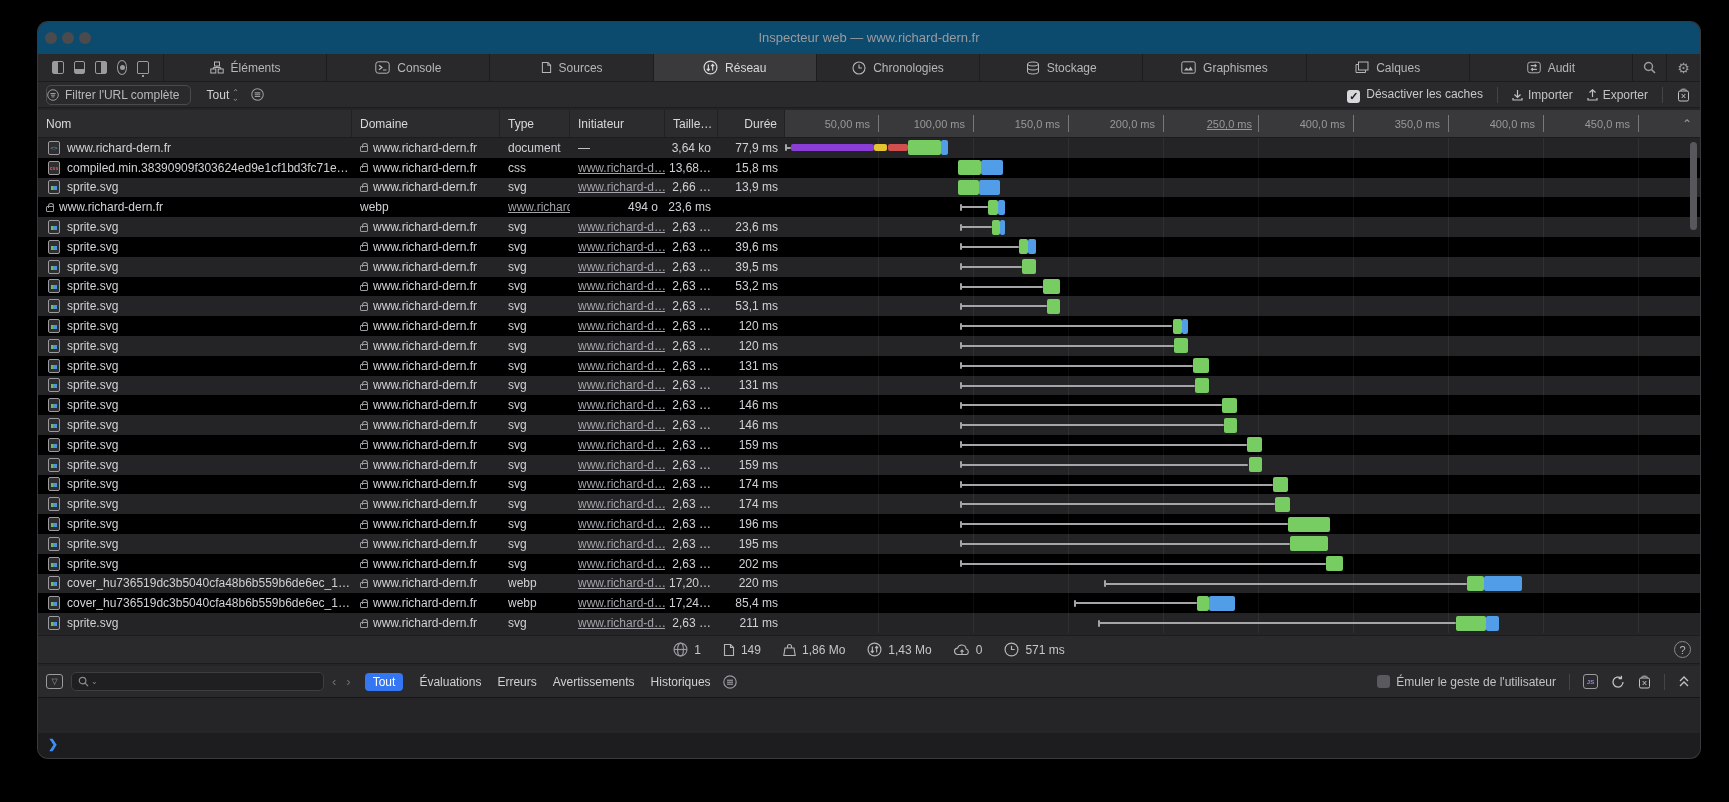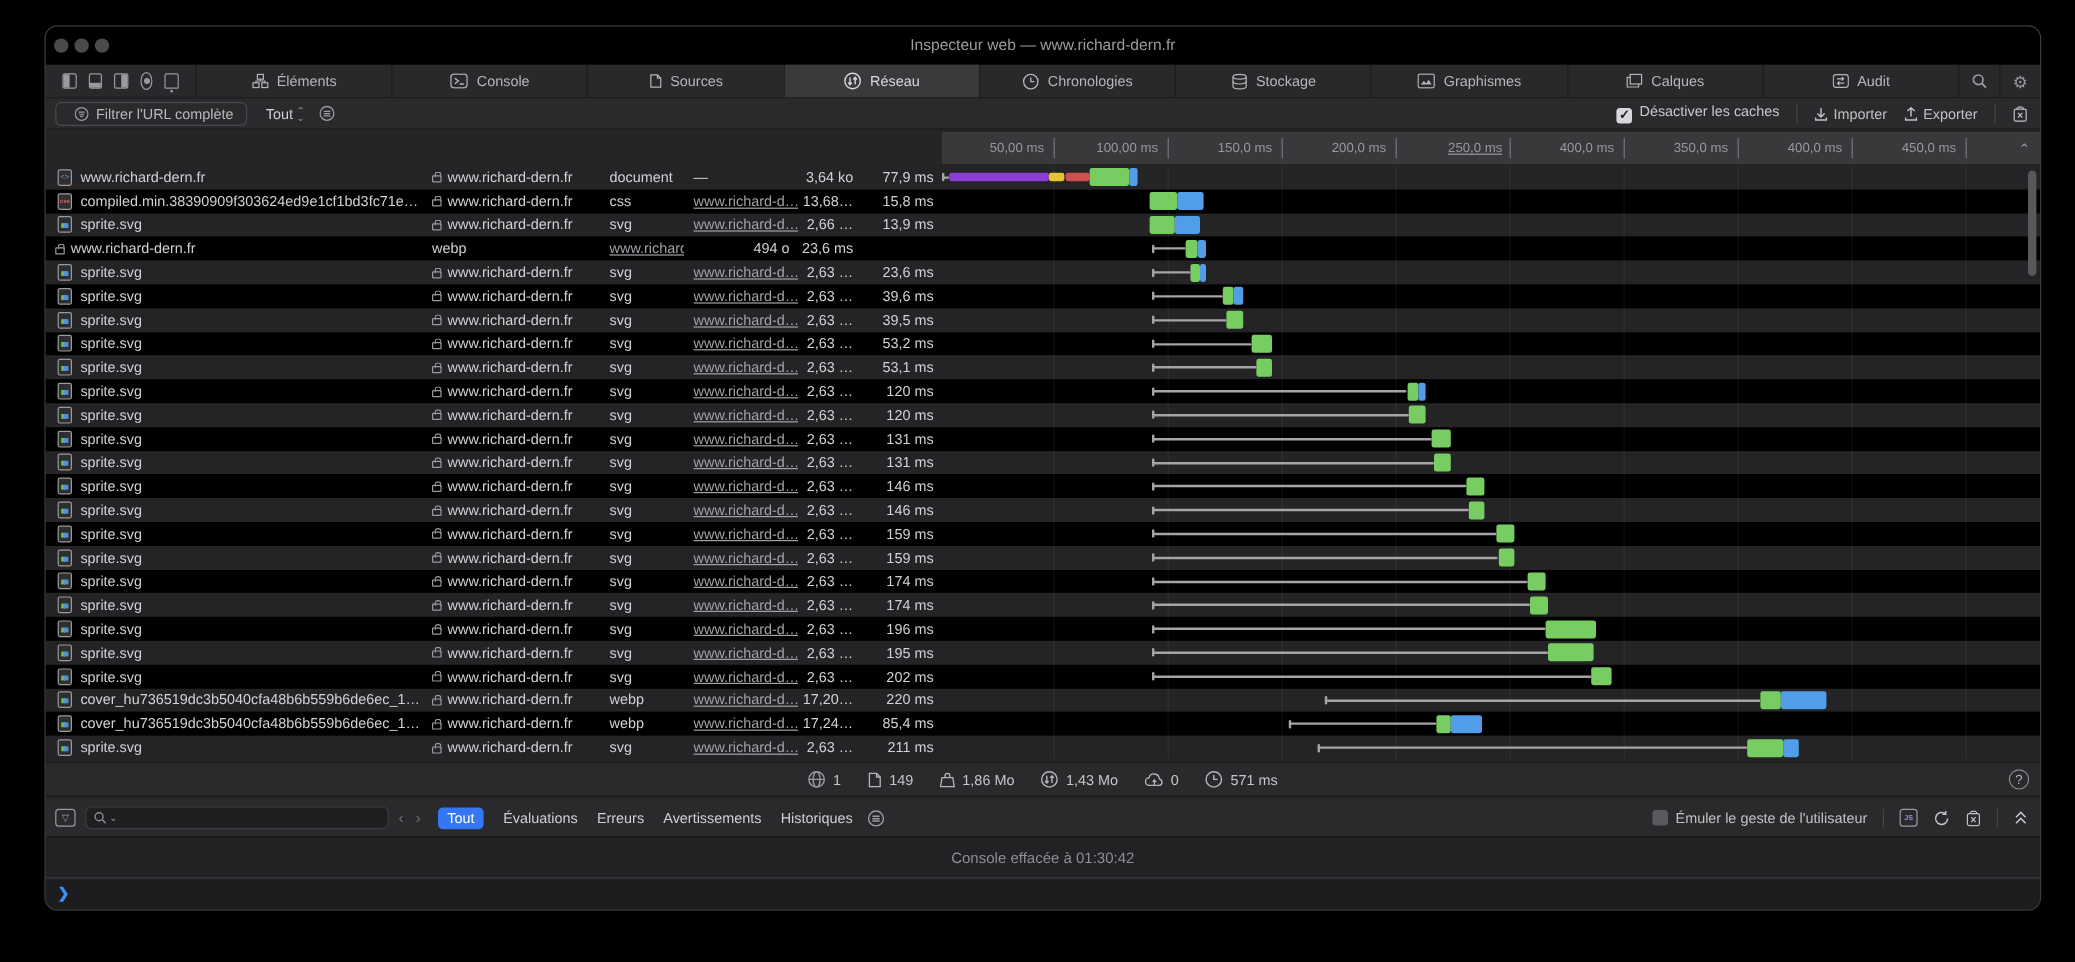--- a/index.html
+++ b/index.html
@@ -1,20 +1,20 @@
 <!DOCTYPE html>
 <html><head>
 <meta charset="utf-8">
 <style>
   html,body{margin:0;padding:0;background:#000;}
   *{box-sizing:border-box;}
   #stage{position:relative;width:1729px;height:802px;background:#000;font-family:"Liberation Sans",sans-serif;overflow:hidden;}
   #win{position:absolute;left:38px;top:22px;width:1662px;height:736px;background:#252527;border-radius:10px;overflow:hidden;box-shadow:0 0 0 1px #3a3a3c;}
   
-  .titlebar{position:absolute;left:0;top:0;width:100%;height:32px;background:#000000;}
+  .titlebar{position:absolute;left:0;top:0;width:100%;height:32px;background:#0c4a6e;}
   .tl{position:absolute;top:10px;width:12px;height:12px;border-radius:50%;background:#4b4b4e;}
   .title{position:absolute;top:0;left:0;width:100%;height:32px;line-height:32px;text-align:center;color:#9b9b9f;font-size:13px;}
   
   .tabbar{position:absolute;left:0;top:32px;width:100%;height:28px;background:#29292b;border-bottom:1px solid #1c1c1e;display:flex;align-items:stretch;}
   .dockicons{display:flex;align-items:center;gap:10px;padding:0 14px;width:125px;}
   .dicon{width:17px;height:13px;border:1.5px solid #9a9a9f;border-radius:2px;position:relative;}
   .dicon.left::before{content:"";position:absolute;left:0;top:0;bottom:0;width:5px;background:#9a9a9f;}
   .dicon.bottom::before{content:"";position:absolute;left:0;right:0;bottom:0;height:4px;background:#9a9a9f;}
   .dicon.right::before{content:"";position:absolute;right:0;top:0;bottom:0;width:5px;background:#9a9a9f;}
   .dicon.round{width:15px;height:15px;border-radius:50%;}
@@ -22,21 +22,21 @@
   .dicon.screen{border-radius:2px 2px 1px 1px;}
   .dicon.screen::after{content:"";position:absolute;left:4px;bottom:-4px;right:4px;height:2px;background:#9a9a9f;}
   .tabs{display:flex;flex:1;}
   .tab{flex:1;display:flex;align-items:center;justify-content:center;gap:7px;color:#b6b6ba;font-size:12px;border-left:1px solid #1d1d1f;cursor:default;}
   .tab.active{background:#3a3a3c;color:#d8d8dc;}
   .tab svg{flex:0 0 auto;}
   .tabtools{display:flex;}
   .tooltab{width:34px;display:flex;align-items:center;justify-content:center;border-left:1px solid #1d1d1f;color:#9a9a9f;}
   
   .netbar{position:absolute;left:0;top:60px;width:100%;height:26px;background:#2a2a2c;border-bottom:1px solid #1c1c1e;display:flex;align-items:center;font-size:12px;color:#c8c8cc;}
-  .pill{margin-left:8px;display:flex;align-items:center;gap:6px;border:1px solid #4a4a4e;border-radius:5px;padding:2px 10px 2px 15px;color:#b9b9bd;}
+  .pill{margin-left:8px;display:flex;align-items:center;gap:6px;border:1px solid #4a4a4e;border-radius:5px;padding:2px 10px 2px 0;color:#b9b9bd;}
   .scopesel{margin-left:16px;display:flex;align-items:center;gap:3px;color:#d0d0d4;}
   .updown{display:flex;flex-direction:column;line-height:5px;font-size:8px;color:#9a9a9f;}
   .circlemenu{margin-left:12px;}
   .nbright{margin-left:auto;display:flex;align-items:center;gap:14px;padding-right:10px;}
   .chk{width:13px;height:13px;border-radius:3px;display:inline-block;vertical-align:-2px;margin-right:6px;}
   .chk.on{background:#d8d8dc;color:#222;font-size:11px;line-height:13px;text-align:center;font-weight:bold;}
   .chk.off{background:#5a5a5e;}
   .nbbtn{display:flex;align-items:center;gap:5px;color:#c2c2c6;}
   .vsep{width:1px;height:16px;background:#444448;}
   
@@ -249,20 +249,28 @@
         <svg width="13" height="14" viewBox="0 0 13 14">
             <rect x="1.5" y="3" width="10" height="10" rx="1.5" fill="none" stroke="#c2c2c6"></rect>
             <line x1="4" y1="3" x2="4" y2="1.5" stroke="#c2c2c6"></line>
             <line x1="9" y1="3" x2="9" y2="1.5" stroke="#c2c2c6"></line>
             <line x1="4.5" y1="1.2" x2="8.5" y2="1.2" stroke="#c2c2c6"></line>
             <path d="M4.7 6l3.6 4M8.3 6l-3.6 4" stroke="#c2c2c6"></path>
           </svg>
       </div>
     </div>
 
+    <div class="thead">
+      <div class="h">Nom</div>
+      <div class="h">Domaine</div>
+      <div class="h">Type</div>
+      <div class="h">Initiateur</div>
+      <div class="h">Taille…</div>
+      <div class="h r">Durée</div>
+    </div>
     <div class="tlhead" id="tlhead">
         <div class="tick-sep" style="left: 853px;"></div>
         <div class="tick-sep" style="left: 758px;"></div>
         <div class="tick-sep" style="left: 663px;"></div>
         <div class="tick-sep" style="left: 568px;"></div>
         <div class="tick-sep" style="left: 473px;"></div>
         <div class="tick-sep" style="left: 378px;"></div>
         <div class="tick-sep" style="left: 283px;"></div>
         <div class="tick-sep" style="left: 188px;"></div>
         <div class="tick-sep" style="left: 93px;"></div>
@@ -891,21 +899,18 @@
             <line x1="4.5" y1="1.2" x2="8.5" y2="1.2" stroke="#c2c2c6"></line>
             <path d="M4.7 6l3.6 4M8.3 6l-3.6 4" stroke="#c2c2c6"></path>
           </svg>
         <span class="vsep"></span>
         <svg width="12" height="13" viewBox="0 0 12 13">
             <path d="M2 6 6 2 10 6M2 11 6 7 10 11" fill="none" stroke="#c2c2c6" stroke-width="1.3"></path>
           </svg>
       </div>
     </div>
 
-    <div class="conmsgrow">
-      <span>Console effacée à 01:30:42</span>
-    </div>
     <div class="conrest">
       <span class="prompt">❯</span>
     </div>
 
   </div>
 </div>
 
 </body></html>

